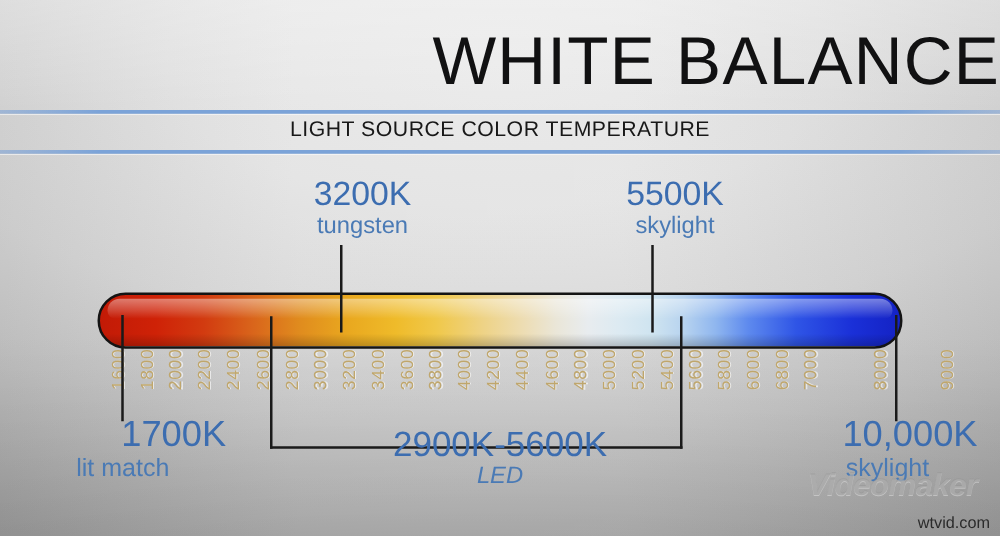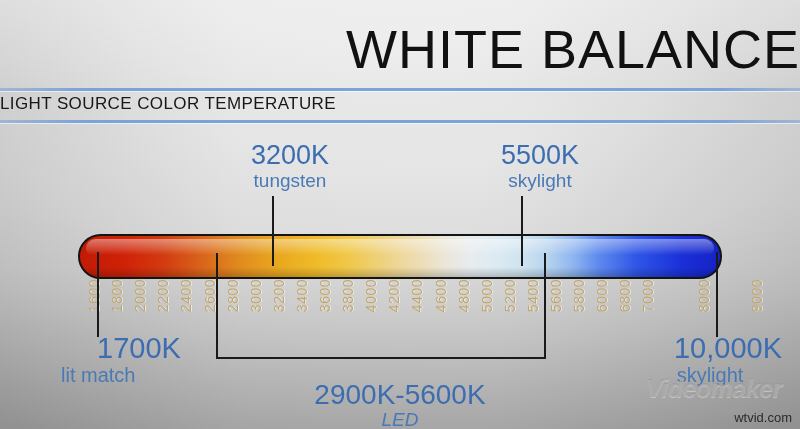--- a/index.html
+++ b/index.html
@@ -56,21 +56,21 @@
       #7ba3d8 10%, #7ba3d8 90%,
       rgba(120,160,215,0.55) 100%);
     box-shadow: 0 1px 0 rgba(255,255,255,0.55);
   }
   .rule-top { top: 88px; }
   .rule-bottom { top: 120px; }
   .subtitle {
     position: absolute;
     left: 0; right: 0;
     top: 94px;
-    text-align: left;
+    text-align: center;
     font-size: 17px;
     letter-spacing: 0.4px;
     color: #181818;
     z-index: 4;
   }
 
   
   .callout {
     position: absolute;
     text-align: center;
@@ -90,21 +90,21 @@
     margin-top: 1px;
   }
   .callout.big .k { font-size: 29px; margin-left: 36px; }
   .callout.big .name { font-size: 20px; }
 
   #callout-tungsten { left: 200px; top: 142px; width: 180px; }
   #callout-daylight { left: 450px; top: 142px; width: 180px; }
   #callout-litmatch { left: 45px; top: 334px; width: 190px; text-align: left; padding-left: 16px;}
   #callout-skylight { left: 622px; top: 334px; width: 176px; text-align: center; }
   #callout-led { left: 265px; top: 342px; width: 270px; }
-  #callout-led .k { font-size: 28px; margin-top: 39px; }
+  #callout-led .k { font-size: 28px; }
   #callout-led .name { font-size: 19px; margin-top: 0px; font-style: italic;}
 
   
   .pointer {
     position: absolute;
     width: 2px;
     background: #1a1a1a;
     z-index: 5;
   }
   #pointer-tungsten { left: 272px; top: 196px; height: 70px; }

